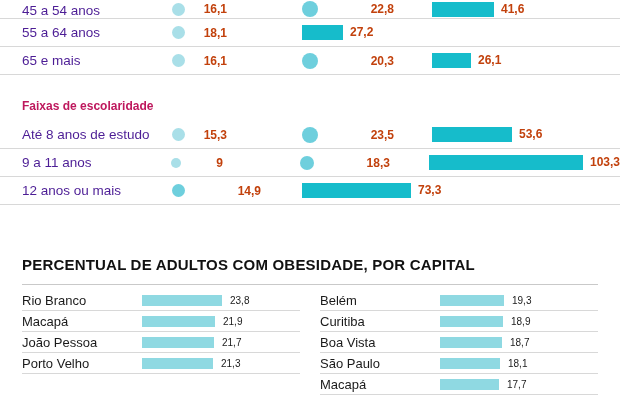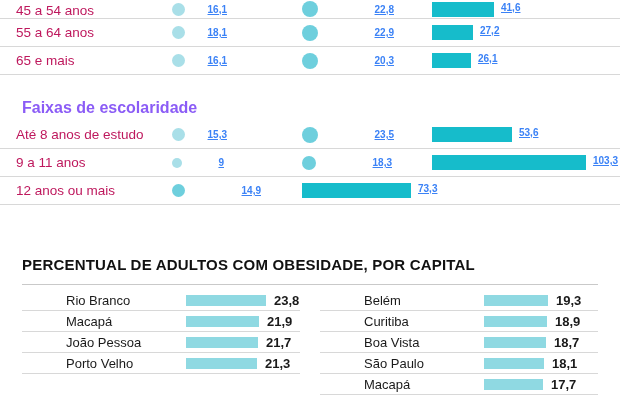--- a/index.html
+++ b/index.html
@@ -17,56 +17,55 @@
   .rows{position:absolute;left:0;top:0;width:620px;}
   .row{
     position:relative;
     height:27px;
     border-bottom:1px solid #d8d8d8;
     display:flex;align-items:center;
   }
   .row.first{height:18px;align-items:flex-end;}
   .row-label{
     width:172px;
-    padding-left:16px;
+    padding-left:22px;
     box-sizing:border-box;
     font-size:13.5px;
-    color:#be185d;
+    color:#4c1d95;
     white-space:nowrap;
   }
   .cell{position:relative;height:100%;display:flex;align-items:center;}
   .cell.c1{width:130px;}
   .cell.c2{width:130px;gap:34px;}
   .cell.c3{flex:1;}
   .dot{
     border-radius:50%;
     display:inline-block;
   }
   .dot.pale{background:#a9dfe8;}
   .dot.mid{background:#6ecfdd;}
   .val{
-    font-size:10px;font-weight:bold;color:#3b82f6;
+    font-size:12px;font-weight:bold;color:#c2410c;
     margin-left:8px;
-    text-decoration:underline;
   }
   .val.wide{min-width:34px;text-align:right;}
 
   .bar{
     height:15px;background:#16bccb;display:inline-block;
   }
   .barwrap{display:flex;align-items:flex-start;}
   .barwrap .val{margin-left:7px;}
 
   
   .sec-title{
     position:absolute;
     left:22px;
-    font-size:16px;
+    font-size:12px;
     font-weight:bold;
-    color:#8b5cf6;
+    color:#be185d;
   }
 
   
   .big-title{
     position:absolute;
     left:22px;
     font-size:15px;
     font-weight:bold;
     letter-spacing:.2px;
     color:#111;
@@ -79,24 +78,24 @@
   
   .capcol{position:absolute;top:290px;}
   .capcol.left{left:22px;width:278px;}
   .capcol.right{left:320px;width:278px;}
   .caprow{
     height:20px;
     border-bottom:1px solid #d8d8d8;
     display:flex;align-items:center;
     font-size:13px;
   }
-  .caprow .name{width:120px;white-space:nowrap;margin-left:44px;}
+  .caprow .name{width:120px;white-space:nowrap;}
   .caprow .cbarwrap{flex:1;display:flex;align-items:center;}
   .caprow .cbar{height:11px;background:#8fd9e2;}
-  .caprow .cval{font-weight:bold;font-size:13px;margin-left:8px;}
+  .caprow .cval{font-weight:normal;font-size:10px;margin-left:8px;}
 </style>
 </head>
 <body>
 
 <div class="wrap">
 
   <div class="rows">
 
     <div class="row first">
       <div class="row-label">45 a 54 anos</div>
@@ -115,24 +114,20 @@
         </div>
       </div>
     </div>
 
     <div class="row">
       <div class="row-label">55 a 64 anos</div>
       <div class="cell c1">
         <span class="dot pale" style="width:13px;height:13px;"></span>
         <span class="val wide">18,1</span>
       </div>
-      <div class="cell c2">
-        <span class="dot mid" style="width:16px;height:16px;"></span>
-        <span class="val wide">22,9</span>
-      </div>
       <div class="cell c3">
         <div class="barwrap">
           <span class="bar" style="width:41px;"></span>
           <span class="val">27,2</span>
         </div>
       </div>
     </div>
 
     <div class="row">
       <div class="row-label">65 e mais</div>

